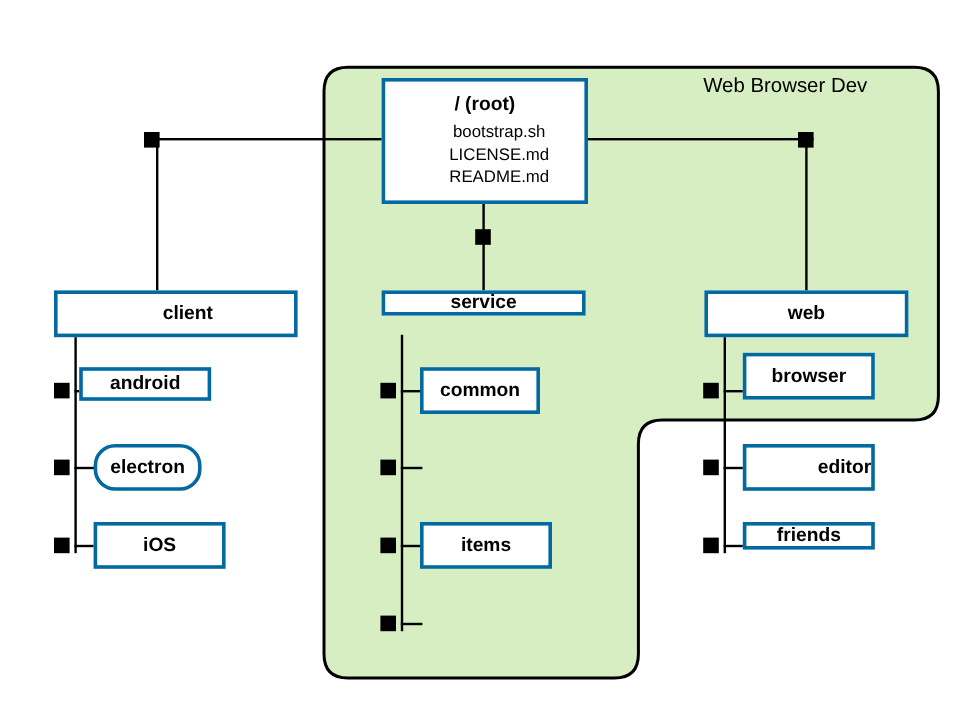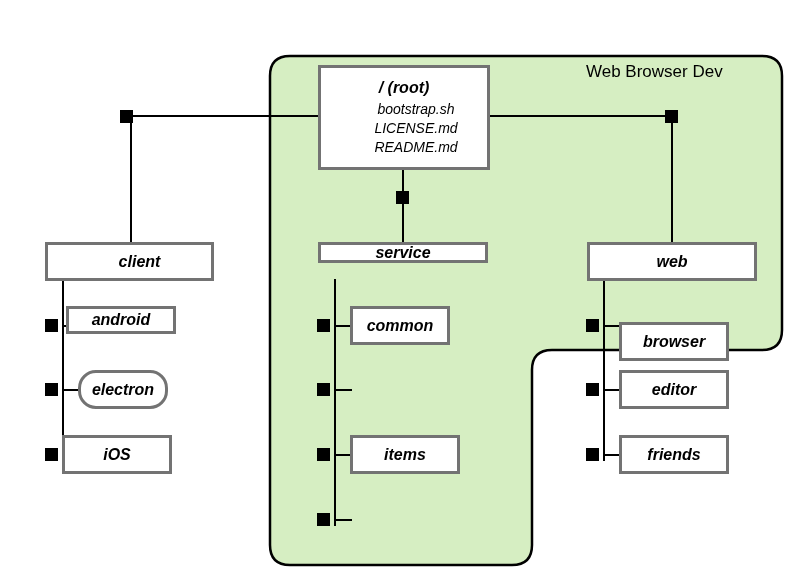--- a/index.html
+++ b/index.html
@@ -28,27 +28,26 @@
     font-size: 17px;
     color: #000000;
     white-space: nowrap;
     font-family: "Liberation Sans", sans-serif;
   }
   
   .node {
     position: absolute;
     box-sizing: border-box;
     background: #ffffff;
-    border: 3px solid #737373;
+    border: 3px solid #0369a1;
     display: flex;
     flex-direction: column;
     align-items: center;
     justify-content: center;
     font-family: "Liberation Sans", sans-serif;
-    font-style: italic;
   }
   .node-title {
     font-size: 16px;
     font-weight: bold;
     color: #000000;
     line-height: 1.25;
     text-align: center;
   }
   .node-files {
     margin-top: 2px;
@@ -134,52 +133,52 @@
 
   <div class="node" style="left:318px; top:65px; width:172px; height:105px;">
     <div class="node-title">/ (root)</div>
     <div class="node-files">
       <div>bootstrap.sh</div>
       <div>LICENSE.md</div>
       <div>README.md</div>
     </div>
   </div>
 
-  <div class="node" style="left:45px; top:242px; width:169px; height:39px;padding-left:20px;">
+  <div class="node" style="left:45px; top:242px; width:203px; height:39px;padding-left:20px;">
     <div class="node-title">client</div>
   </div>
 
   <div class="node" style="left:318px; top:242px; width:170px; height:21px;">
     <div class="node-title">service</div>
   </div>
 
   <div class="node" style="left:587px; top:242px; width:170px; height:39px;">
     <div class="node-title">web</div>
   </div>
 
   <div class="node" style="left:66px; top:306px; width:110px; height:28px;">
     <div class="node-title">android</div>
   </div>
   <div class="node" style="left:78px; top:370px; width:90px; height:39px;border-radius:18px;">
     <div class="node-title">electron</div>
   </div>
-  <div class="node" style="left:62px; top:435px; width:110px; height:39px;">
+  <div class="node" style="left:78px; top:435px; width:110px; height:39px;">
     <div class="node-title">iOS</div>
   </div>
 
   <div class="node" style="left:350px; top:306px; width:100px; height:39px;">
     <div class="node-title">common</div>
   </div>
   <div class="node" style="left:350px; top:435px; width:110px; height:39px;">
     <div class="node-title">items</div>
   </div>
 
-  <div class="node" style="left:619px; top:322px; width:110px; height:39px;">
+  <div class="node" style="left:619px; top:294px; width:110px; height:39px;">
     <div class="node-title">browser</div>
   </div>
-  <div class="node" style="left:619px; top:370px; width:110px; height:39px;">
+  <div class="node" style="left:619px; top:370px; width:110px; height:39px;align-items:flex-end;">
     <div class="node-title">editor</div>
   </div>
-  <div class="node" style="left:619px; top:435px; width:110px; height:39px;">
+  <div class="node" style="left:619px; top:435px; width:110px; height:23px;">
     <div class="node-title">friends</div>
   </div>
 
 </div>
 
 </body></html>

